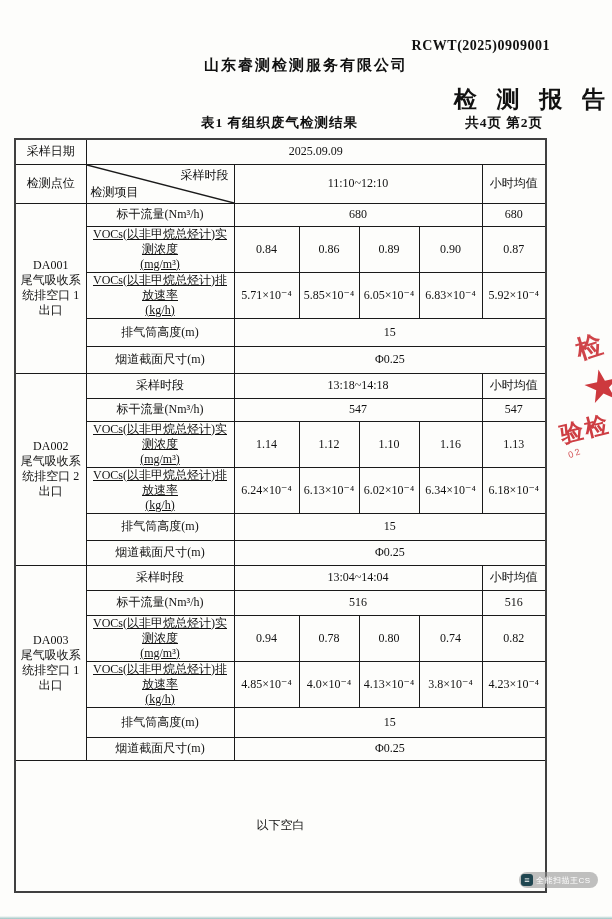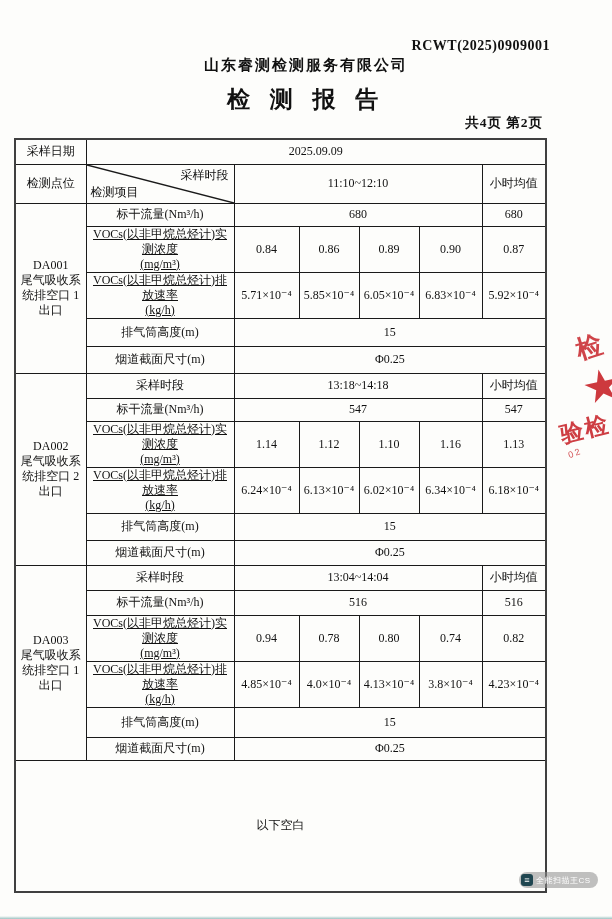--- a/index.html
+++ b/index.html
@@ -4,21 +4,21 @@
 <style>
   html,body{margin:0;padding:0;}
   body{
     width:612px;height:919px;position:relative;overflow:hidden;
     background:#fdfdfb;
     font-family:"Liberation Serif","DejaVu Serif",serif;
     color:#111;
   }
   .report-no{position:absolute;top:38px;right:62px;font-size:14px;font-weight:bold;letter-spacing:.5px;margin-left:8px;}
   .company{position:absolute;top:56px;left:0;width:100%;text-align:center;font-size:15px;font-weight:bold;letter-spacing:2px;}
-  .title{position:absolute;top:84px;left:0;width:100%;text-align:center;font-size:23px;font-weight:bold;letter-spacing:7px;}
+  .title{position:absolute;top:84px;left:0;width:100%;text-align:right;font-size:23px;font-weight:bold;letter-spacing:7px;}
   .caption-row{position:absolute;top:114px;left:14px;width:531px;height:22px;}
   .caption{position:absolute;left:0;right:0;text-align:center;font-size:13.5px;font-weight:bold;letter-spacing:1px;}
   .pagination{position:absolute;right:2px;top:0;font-size:13.5px;font-weight:bold;letter-spacing:1px;}
 
   table.report{
     position:absolute;left:14px;top:138px;width:531px;
     border-collapse:collapse;table-layout:fixed;
     border:2px solid #404040;
   }
   table.report td{
@@ -62,20 +62,21 @@
     background:linear-gradient(to bottom,rgba(255,255,255,0),rgba(125,175,175,.75));}
 </style>
 </head>
 <body>
 
 <div class="report-no">RCWT(2025)0909001</div>
 <div class="company">山东睿测检测服务有限公司</div>
 <div class="title">检  测  报  告</div>
 
 <div class="caption-row">
+  <span class="caption">表1   有组织废气检测结果</span>
   <span class="pagination">共4页   第2页</span>
 </div>
 
 <table class="report">
   <colgroup>
     <col style="width:71px">
       <col style="width:148px">
     <col style="width:65px">
       <col style="width:60px">
       <col style="width:60px">

